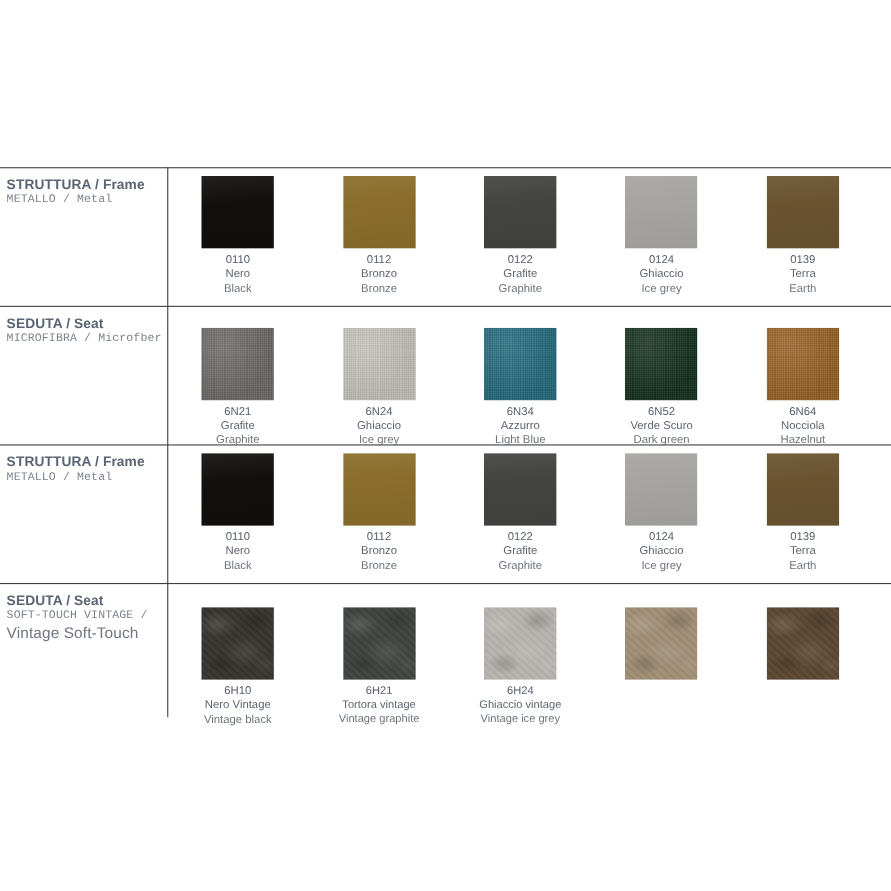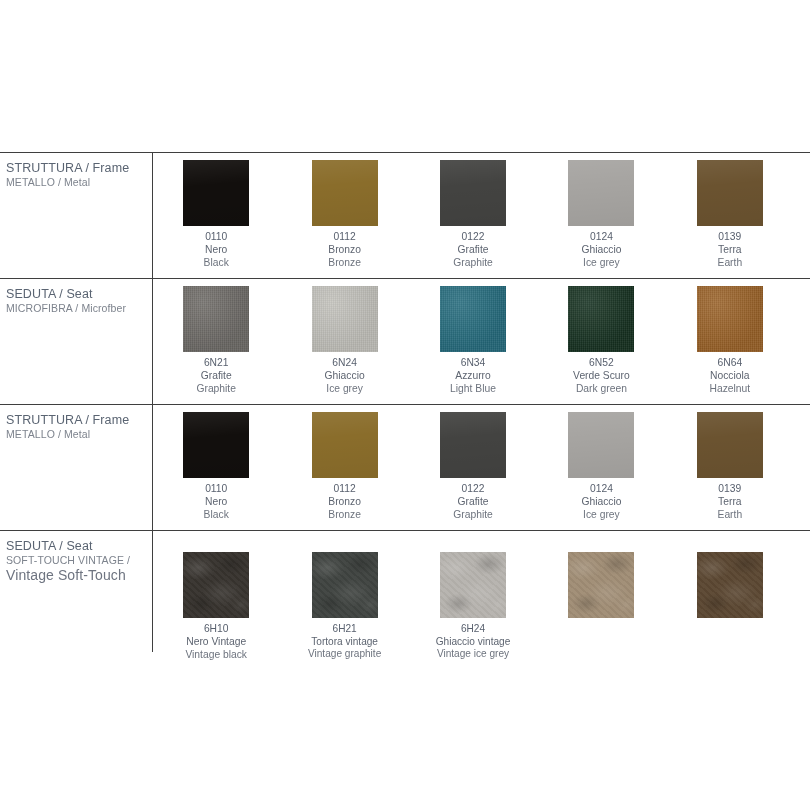--- a/index.html
+++ b/index.html
@@ -52,27 +52,29 @@
     top: 0;
     width: 140px;
     line-height: 1.28;
   }
   .row-label .l-it {
     display: block;
     font-size: 12.5px;
     color: #5a6472;
     letter-spacing: 0.1px;
     white-space: nowrap;
+    font-weight: bold;
   }
   .row-label .l-en {
     display: block;
     font-size: 10.5px;
     color: #7d838d;
     letter-spacing: 0.1px;
     white-space: nowrap;
+    font-family: Liberation Mono, monospace;
   }
   .row-label .l-it2 {
     display: block;
     font-size: 14px;
     color: #6e7480;
     letter-spacing: 0.1px;
     white-space: nowrap;
   }
 
   
@@ -193,21 +195,21 @@
             <span class="name-en">Earth</span>
           </div>
         </div>
       </div>
     </div>
     <div class="row" style="top: 286px;">
       <div class="row-label">
         <span class="l-it">SEDUTA / Seat</span>
         <span class="l-en">MICROFIBRA / Microfber</span>
       </div>
-      <div class="swatches" style="top: 0px; align-items: flex-end;">
+      <div class="swatches" style="top: 12px; align-items: flex-end;">
         <div class="cell">
           <div class="chip">
             <div class="tex" style="background:#6d6a66;background-image:repeating-linear-gradient(90deg, rgba(255,255,255,0.055) 0px, rgba(255,255,255,0.055) 1px, rgba(0,0,0,0.035) 1px, rgba(0,0,0,0.035) 2px),repeating-linear-gradient(0deg, rgba(255,255,255,0.035) 0px, rgba(255,255,255,0.035) 1px, rgba(0,0,0,0.025) 1px, rgba(0,0,0,0.025) 2px),radial-gradient(ellipse at 30% 25%, rgba(255,255,255,0.10), rgba(0,0,0,0.07) 70%);"></div>
           </div>
           <div class="caption">
             <span class="code">6N21</span>
             <span class="name-it">Grafite</span>
             <span class="name-en">Graphite</span>
           </div>
         </div>

